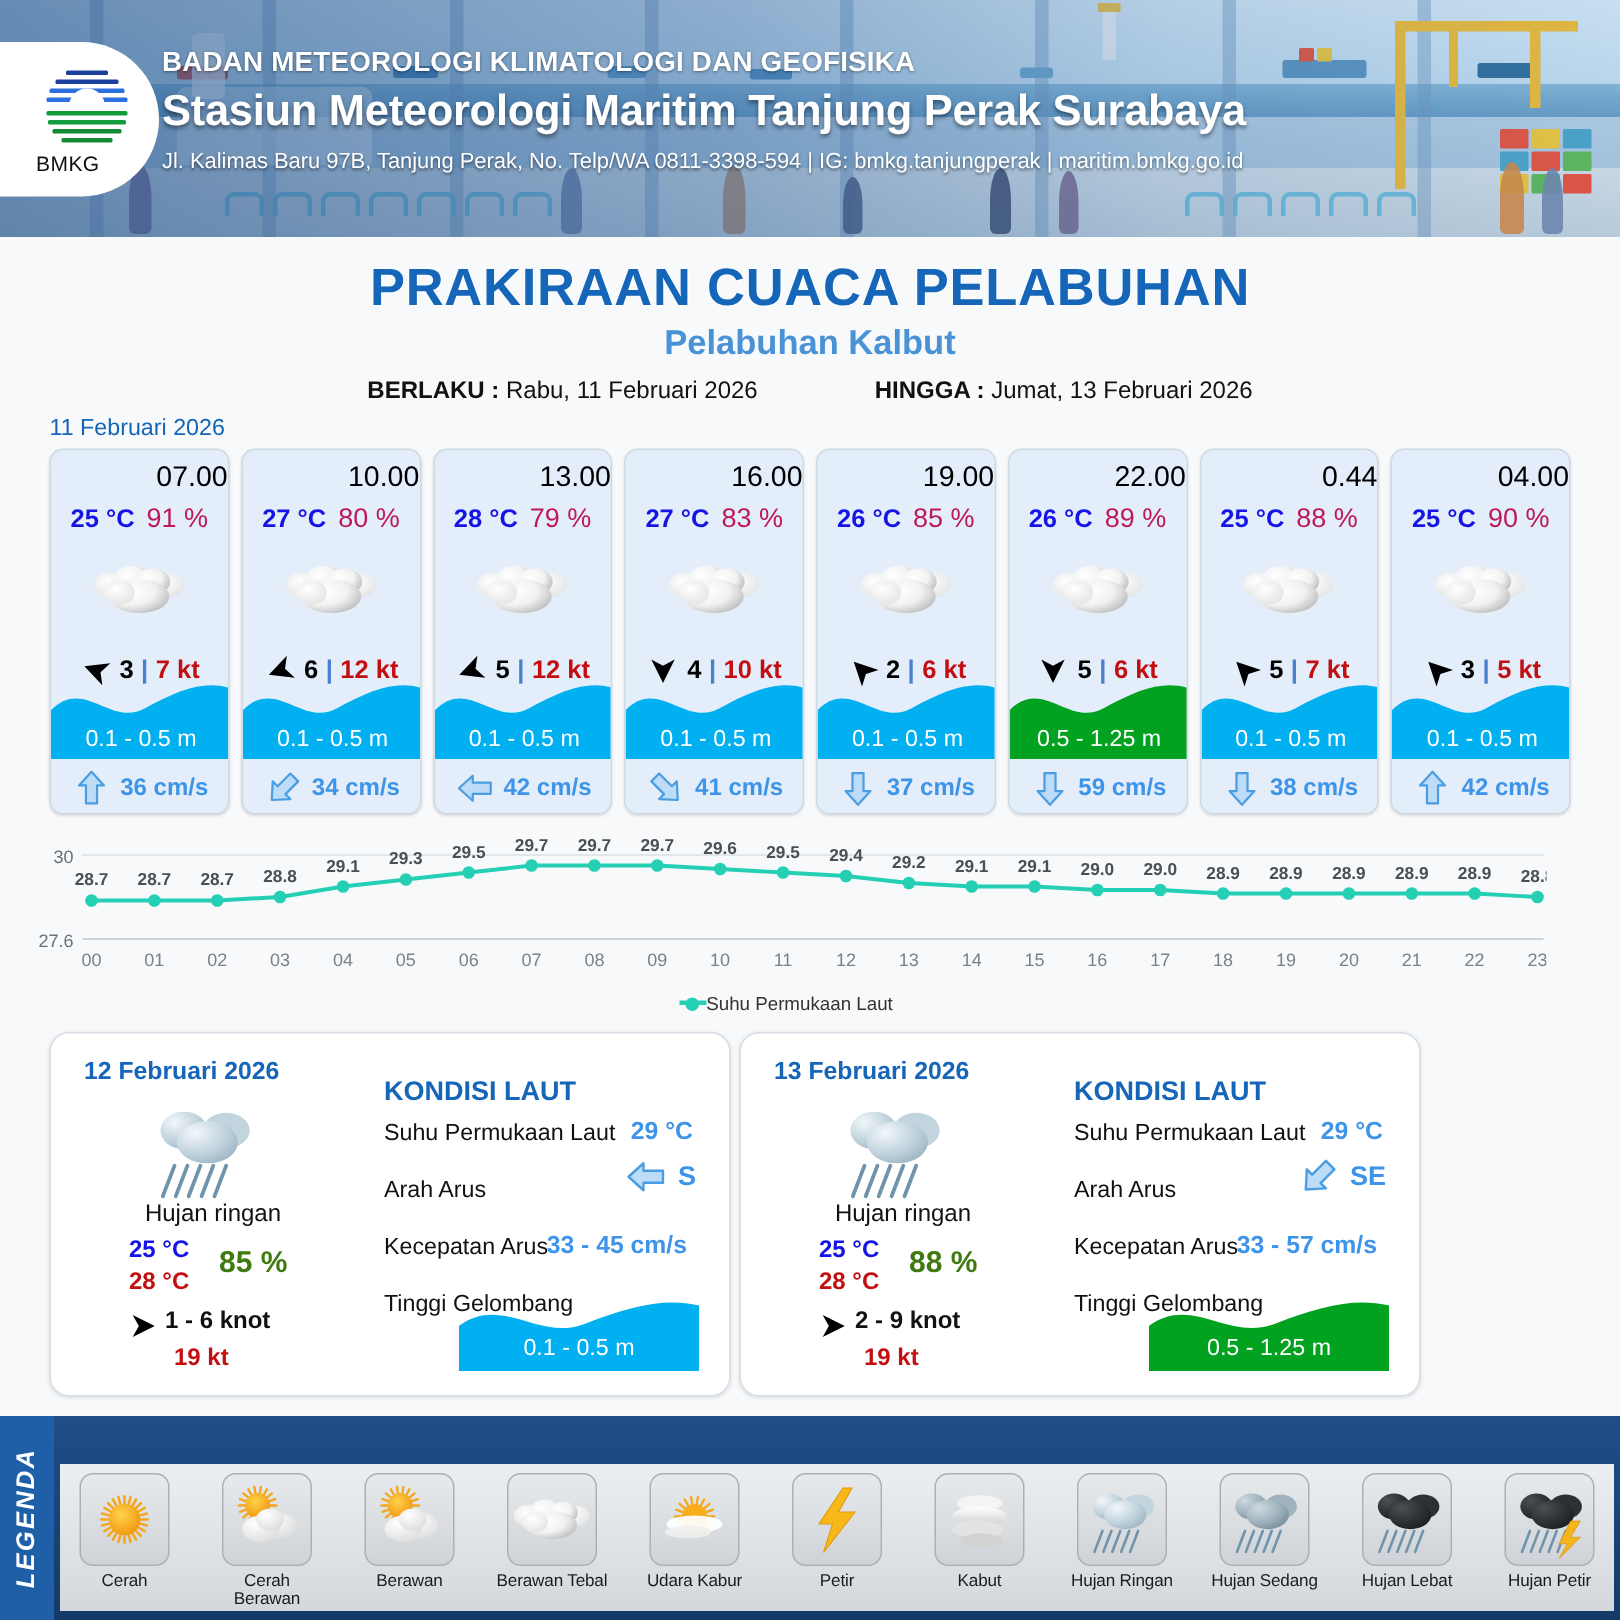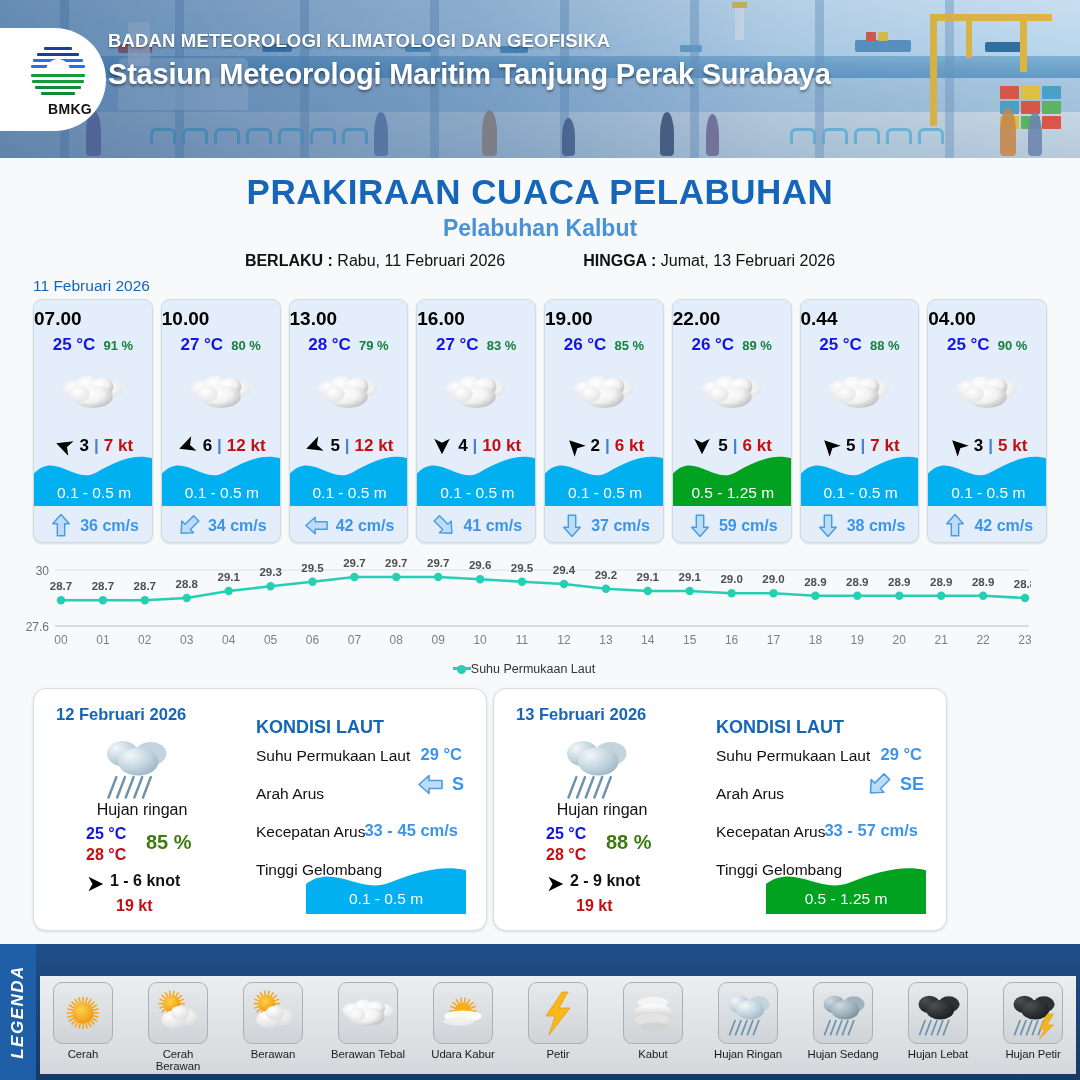--- a/index.html
+++ b/index.html
@@ -33,22 +33,22 @@
   .person { position:absolute; border-radius:50% 50% 4px 4px; opacity:.9;}
 
   .logo-wrap {
     position:absolute; left:-34px; top:28px; width:140px; height:103px;
     background:#ffffff; border-radius:0 60px 60px 0; z-index:6;
     display:flex; align-items:center; justify-content:flex-end; padding-right:14px;
   }
   .logo { width:68px; height:78px; position:relative; }
   .logo-circle { position:absolute; left:4px; top:0; width:60px; height:60px; border-radius:50%; overflow:hidden; background:#ffffff; }
   .lbar { position:absolute; height:3.3px; border-radius:1px; }
-  .logo-text { position:absolute; left:0; top:60px; width:68px; text-align:right;
-    font-size:14px; font-weight:bold; color:#111; letter-spacing:.3px; }
+  .logo-text { position:absolute; left:0; top:60px; width:68px; text-align:left;
+    font-size:14px; font-weight:normal; color:#111; letter-spacing:.3px; }
 
   .hdr-text { position:absolute; left:108px; top:30px; z-index:7; }
   .hdr-line1 { font-size:18.5px; font-weight:bold; color:#fff; letter-spacing:.15px;
     text-shadow:0 1px 2px rgba(0,0,0,.45); }
   .hdr-line2 { font-size:29px; font-weight:bold; color:#fff; margin-top:6px;
     text-shadow:0 2px 3px rgba(0,0,0,.45); letter-spacing:-.2px; }
   .hdr-line3 { font-size:14.6px; color:#fff; margin-top:9px;
     text-shadow:0 1px 2px rgba(0,0,0,.5); }
 
   
@@ -63,24 +63,24 @@
   
   .daylabel { position:absolute; left:33px; top:277px; font-size:15.5px; font-weight:normal; color:#1565b8; }
 
   
   .cards { position:absolute; left:33px; top:299px; width:1014px; display:flex; gap:8px; }
   .card {
     width:120px; height:244px; background:#e3eefa; border:1px solid #cfd9e2;
     border-radius:9px; position:relative; overflow:hidden;
     box-shadow:0 1px 2px rgba(0,0,0,.12);
   }
-  .c-time { text-align:left; font-size:19px; font-weight:bold; color:#000; margin-top:8px; }
+  .c-time { text-align:right; font-size:19px; font-weight:normal; color:#000; margin-top:8px; }
   .c-th { display:flex; justify-content:center; align-items:baseline; gap:8px; margin-top:5px; }
   .c-temp { font-size:17px; font-weight:bold; color:#1414e6; }
-  .c-hum { font-size:13px; font-weight:bold; color:#15803d; }
+  .c-hum { font-size:18px; font-weight:normal; color:#be185d; }
   .c-icon { height:62px; display:flex; align-items:center; justify-content:center; margin-top:6px; }
   .c-wind { display:flex; align-items:center; justify-content:center; gap:5px; margin-top:12px; }
   .c-wdir { width:22px; height:22px; display:block; }
   .c-wdeg { font-size:17px; font-weight:bold; color:#000; }
   .c-sep { font-size:17px; color:#4a7fd0; font-weight:bold;}
   .c-kt { font-size:17px; font-weight:bold; color:#c40f12; }
   .c-wave { position:absolute; left:0; bottom:36px; width:120px; height:56px; }
   .c-wavetxt { position:absolute; left:0; bottom:40px; width:120px; text-align:center;
     font-size:15.5px; color:#fff; font-weight:500; }
   .c-cur { position:absolute; left:0; bottom:6px; width:120px;
@@ -230,20 +230,21 @@
           <div class="lbar" style="left:7px;  top:45px; width:46px; background:#128a35;"></div>
           <div class="lbar" style="left:13px; top:51px; width:34px; background:#128a35;"></div>
         </div>
         <div class="logo-text">BMKG</div>
       </div>
     </div>
 
     <div class="hdr-text">
       <div class="hdr-line1">BADAN METEOROLOGI KLIMATOLOGI DAN GEOFISIKA</div>
       <div class="hdr-line2">Stasiun Meteorologi Maritim Tanjung Perak Surabaya</div>
+      <div class="hdr-line3">Jl. Kalimas Baru 97B, Tanjung Perak, No. Telp/WA 0811-3398-594 | IG: bmkg.tanjungperak | maritim.bmkg.go.id</div>
     </div>
   </div>
 
   <div class="title-zone">
     <div class="title-main">PRAKIRAAN CUACA PELABUHAN</div>
     <div class="title-sub">Pelabuhan Kalbut</div>
     <div class="dates-row">
       <div>
         <span class="dlabel">BERLAKU :</span>
         <span class="dval">Rabu, 11 Februari 2026</span>

